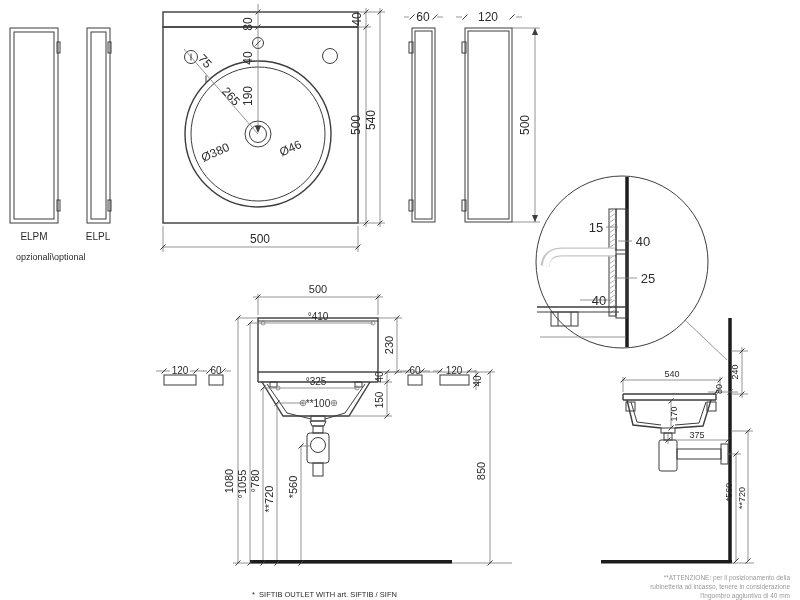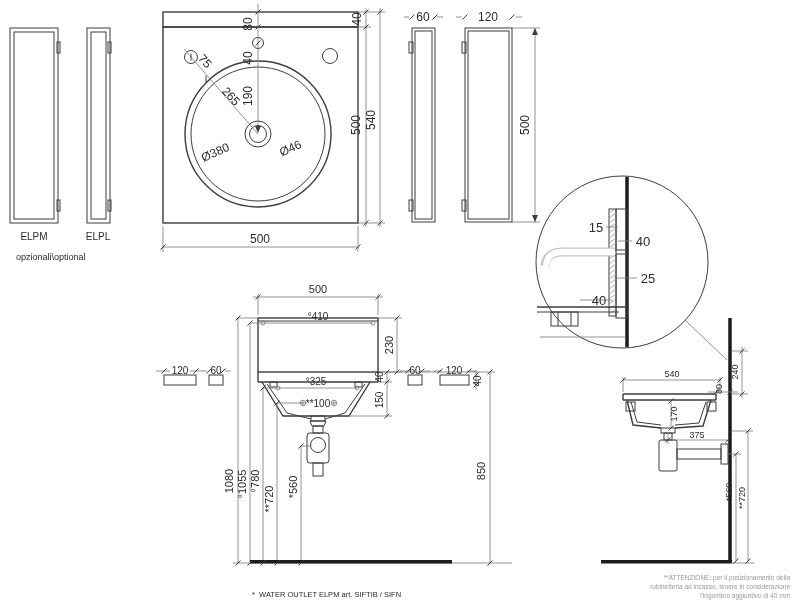--- a/index.html
+++ b/index.html
@@ -257,21 +257,21 @@
     <text class="fE" x="738" y="372" text-anchor="middle" transform="rotate(-90 738 372)">240</text>
     <text class="fE" x="722" y="389" text-anchor="middle" transform="rotate(-90 722 389)">80</text>
     <text class="fE" x="677" y="414" text-anchor="middle" transform="rotate(-90 677 414)">170</text>
     <text class="fE" x="697" y="438" text-anchor="middle">375</text>
     <text class="fE" x="732" y="492" text-anchor="middle" transform="rotate(-90 732 492)">*560</text>
     <text class="fE" x="745" y="498" text-anchor="middle" transform="rotate(-90 745 498)">**720</text>
   </g>
 </svg>
 
   <div class="legend">
-    <div>*  WATER OUTLET ELPM art. SIFTIB / SIFN</div>
+    <div>*  SIFTIB OUTLET WITH art. SIFTIB / SIFN</div>
     
     
   </div>
 
   <div class="note">
     <div>**ATTENZIONE: per il posizionamento della</div>
     <div>rubinetteria ad incasso, tenere in considerazione</div>
     <div>l'ingombro aggiuntivo di 40 mm</div>
   </div>
 </div>

